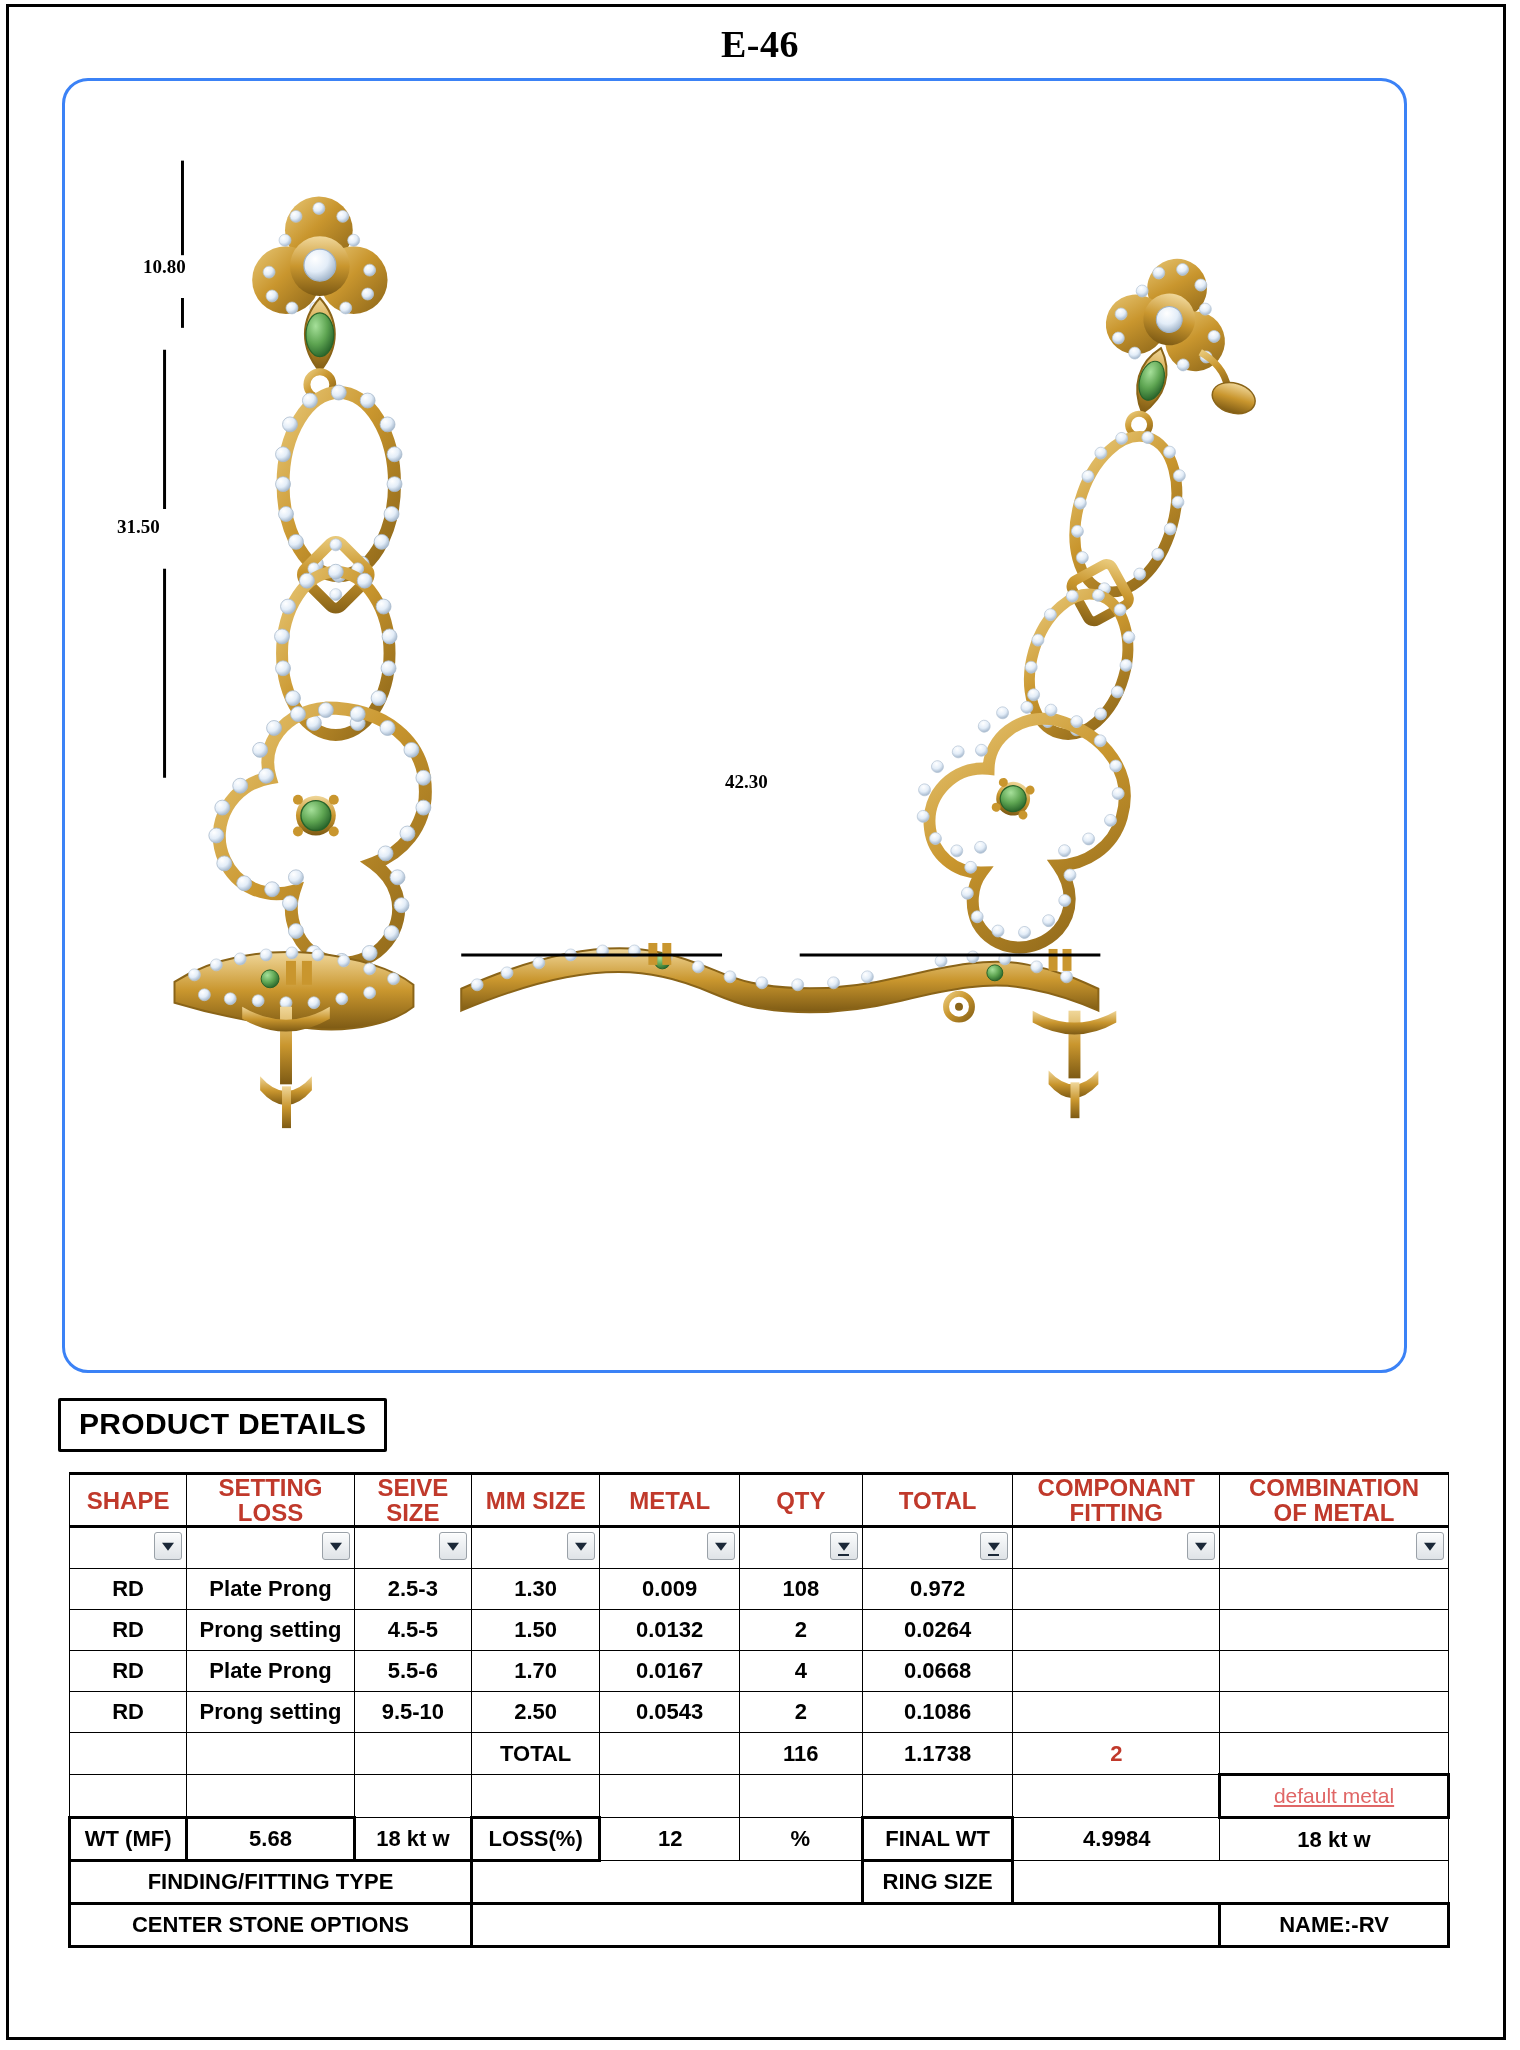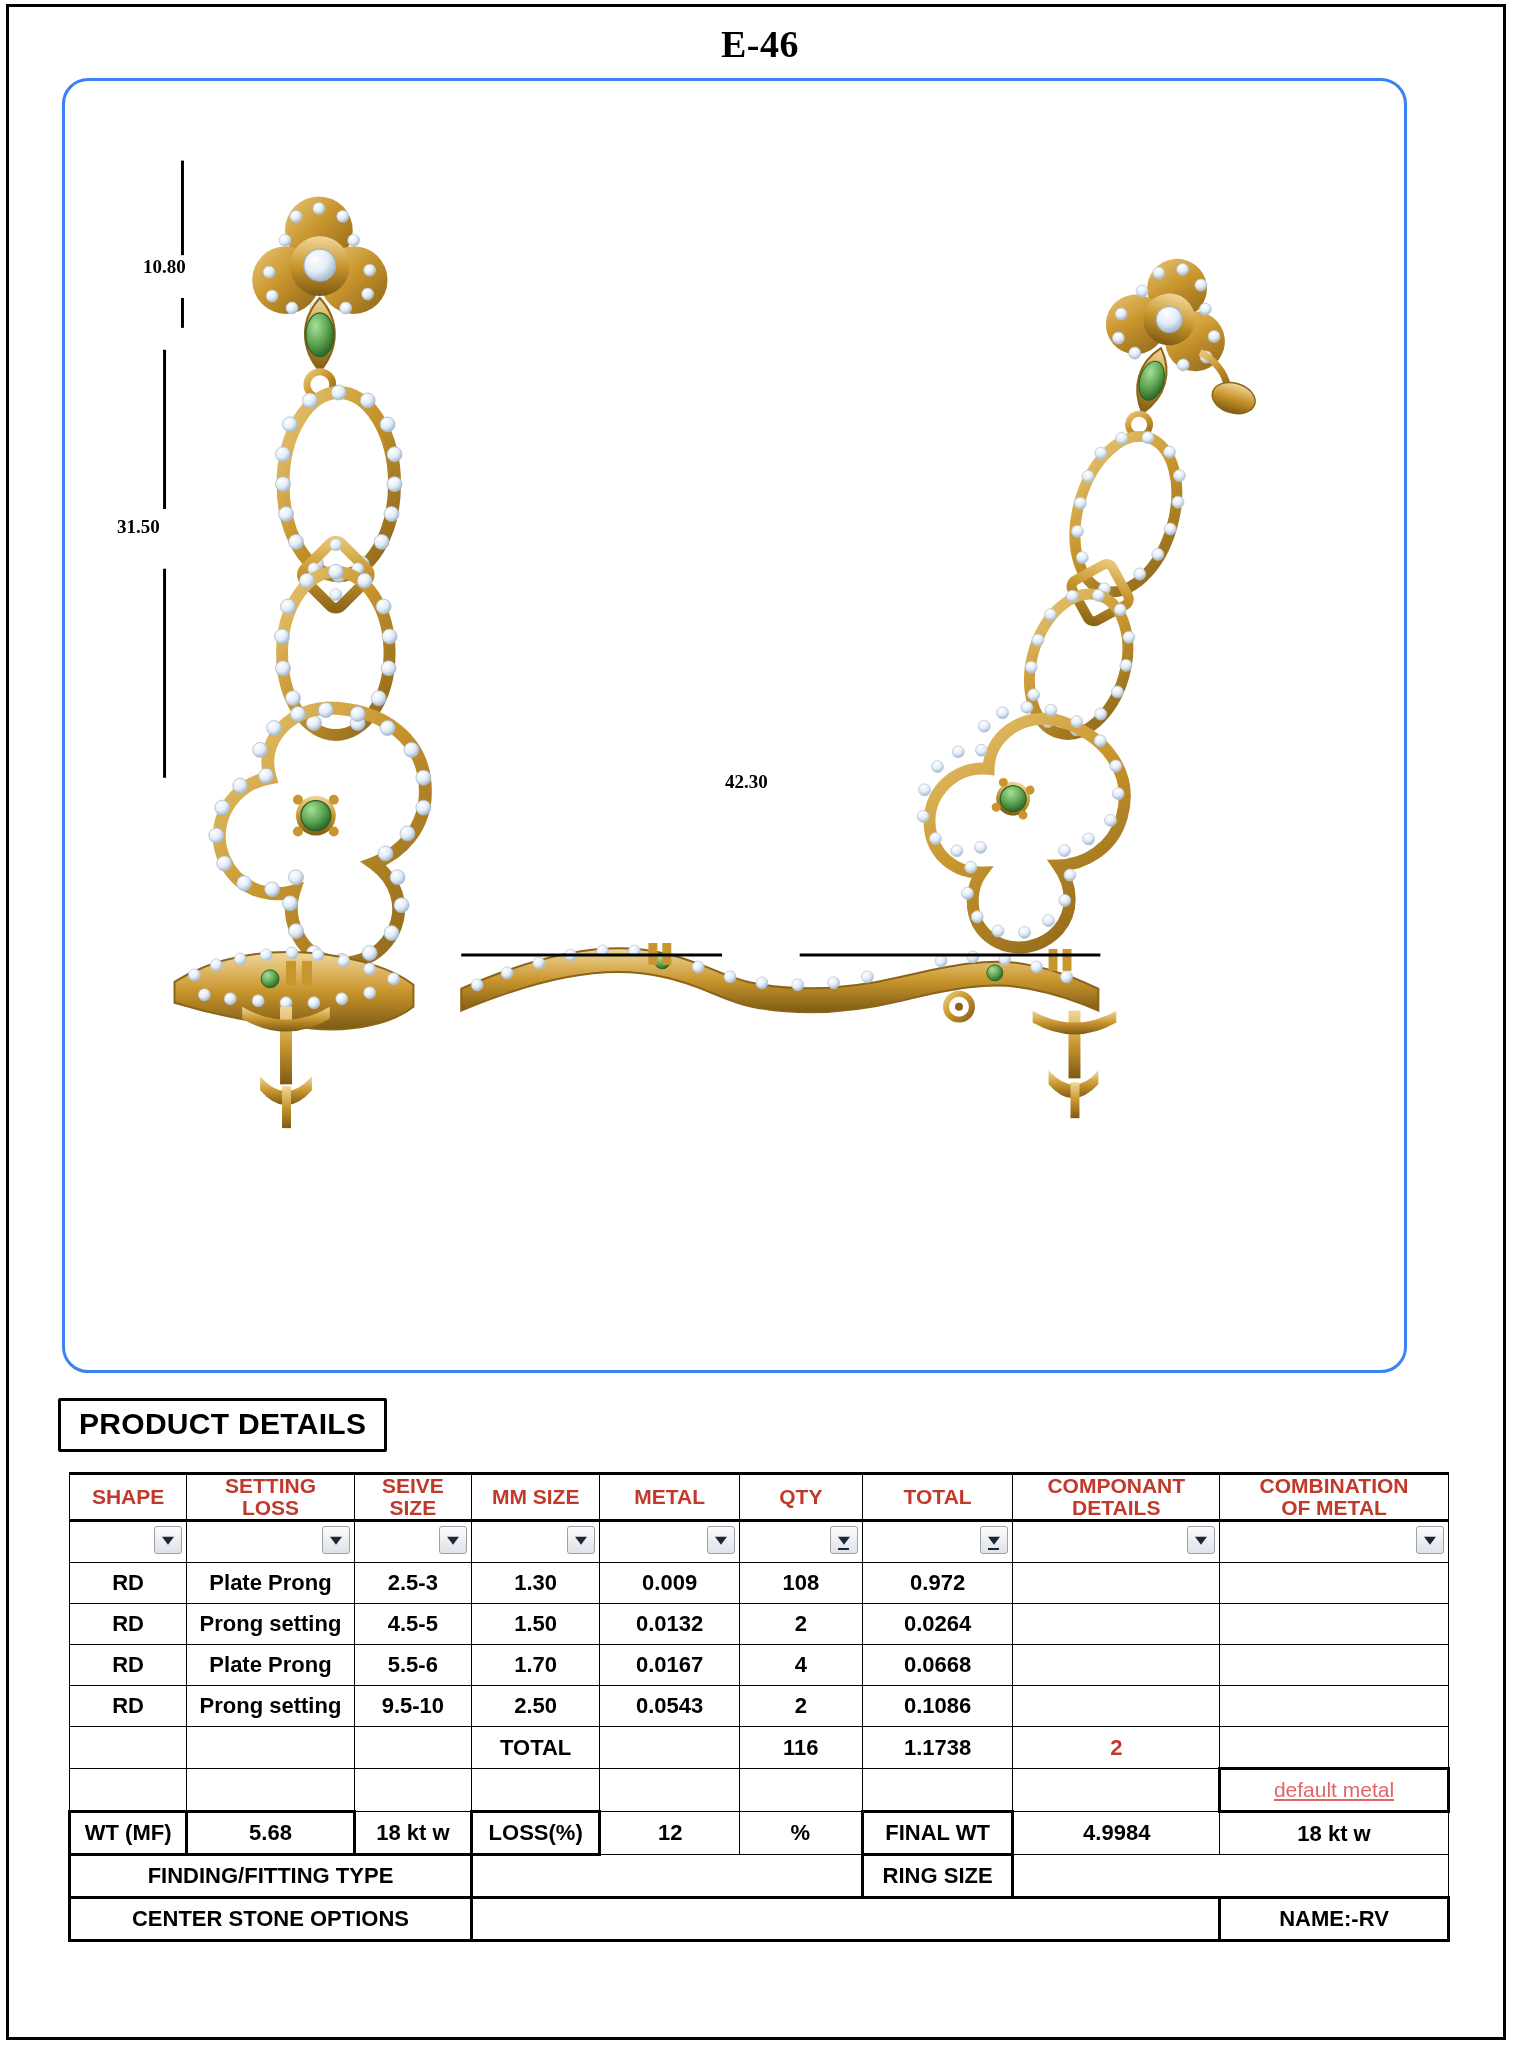--- a/index.html
+++ b/index.html
@@ -42,21 +42,21 @@
     border-collapse:collapse;table-layout:fixed;
     font-size:20px;background:#fff;
   }
   #details-table td,#details-table th{
     border:1px solid #000;
     padding:0;height:40px;text-align:center;vertical-align:middle;
     background:#fff;overflow:hidden;white-space:nowrap;
   }
   
   .hdr{
-    color:#c0392b;font-weight:bold;font-size:21px;line-height:1.05;
+    color:#c0392b;font-weight:bold;font-size:24px;line-height:1.05;
     height:78px;border-top:3px solid #000 !important;
     border-bottom:3px solid #000 !important;
     border-left:2px solid #000;border-right:2px solid #000;
   }
   .hdr span{display:block;}
   
   .filterrow td{height:34px;border-bottom:3px solid #000;position:relative;}
   .fbtn{
     position:absolute;right:4px;top:4px;width:26px;height:26px;
     border:1px solid #9aa1a8;border-radius:3px;
@@ -519,21 +519,21 @@
       <span>METAL</span>
     </th>
     <th class="hdr">
       <span>QTY</span>
     </th>
     <th class="hdr">
       <span>TOTAL</span>
     </th>
     <th class="hdr">
       <span>COMPONANT</span>
-      <span>DETAILS</span>
+      <span>FITTING</span>
     </th>
     <th class="hdr">
       <span>COMBINATION</span>
       <span>OF METAL</span>
     </th>
   </tr>
 
   <tr class="filterrow">
     <td>
       <span class="fbtn">

